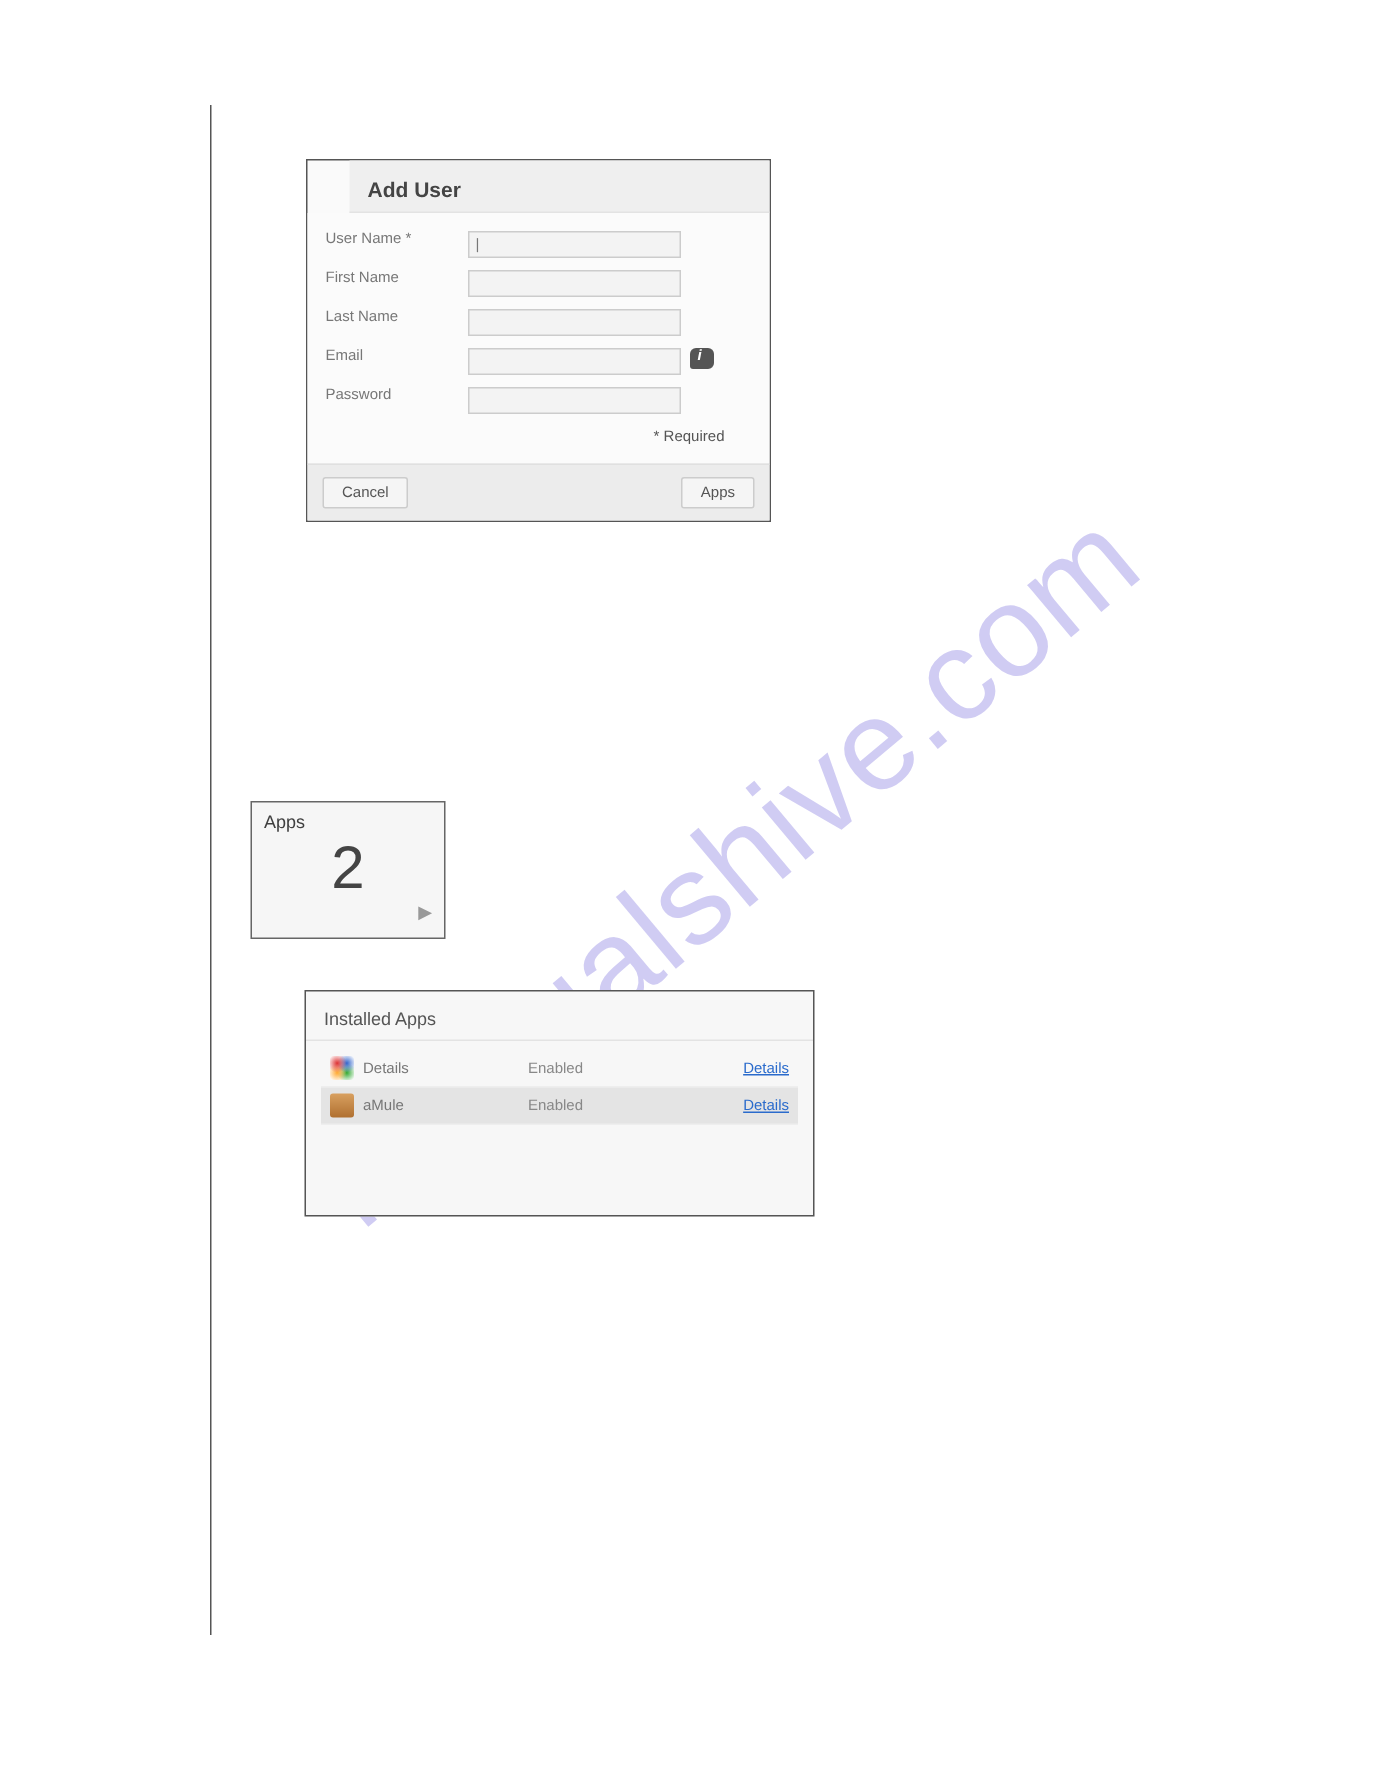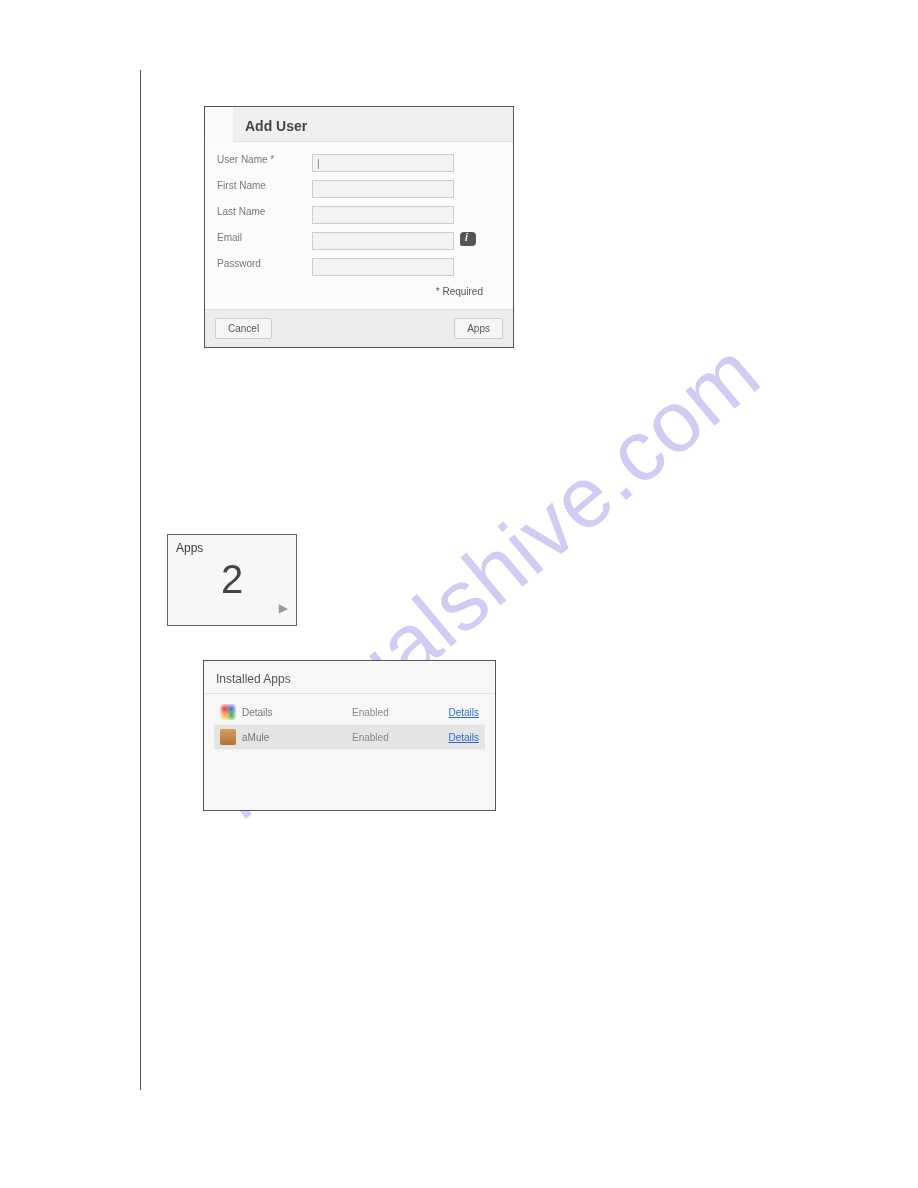--- a/index.html
+++ b/index.html
@@ -138,21 +138,21 @@
     text-align: right;
     color: #999;
     font-size: 12px;
   }
 
   
   .installed-dialog {
     position: absolute;
     left: 62px;
     top: 590px;
-    width: 293px;
+    width: 340px;
     border: 1px solid #555;
     background: #f7f7f7;
   }
   .installed-title {
     font-size: 12px;
     color: #555;
     padding: 11px 12px 7px 12px;
     border-bottom: 1px solid #e3e3e3;
   }
   .installed-body {

